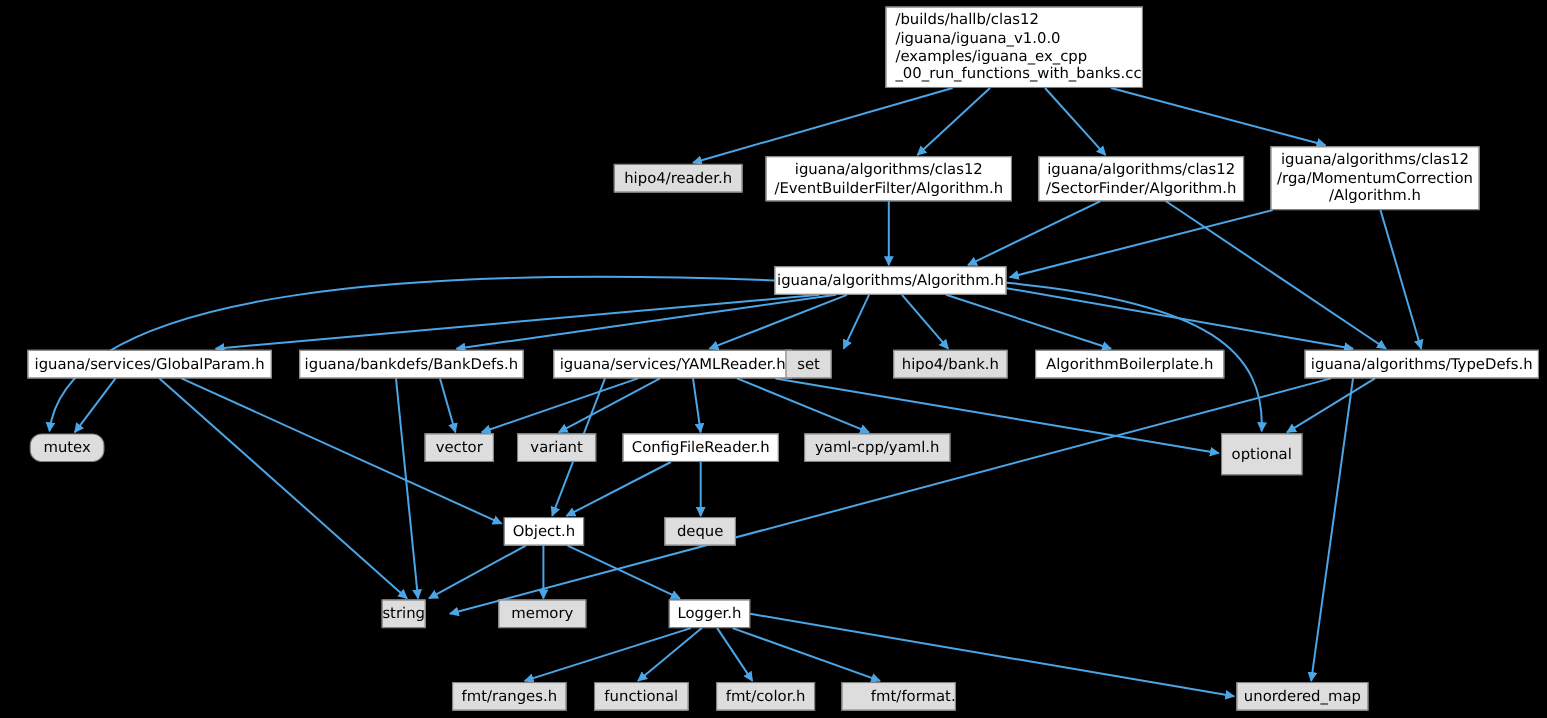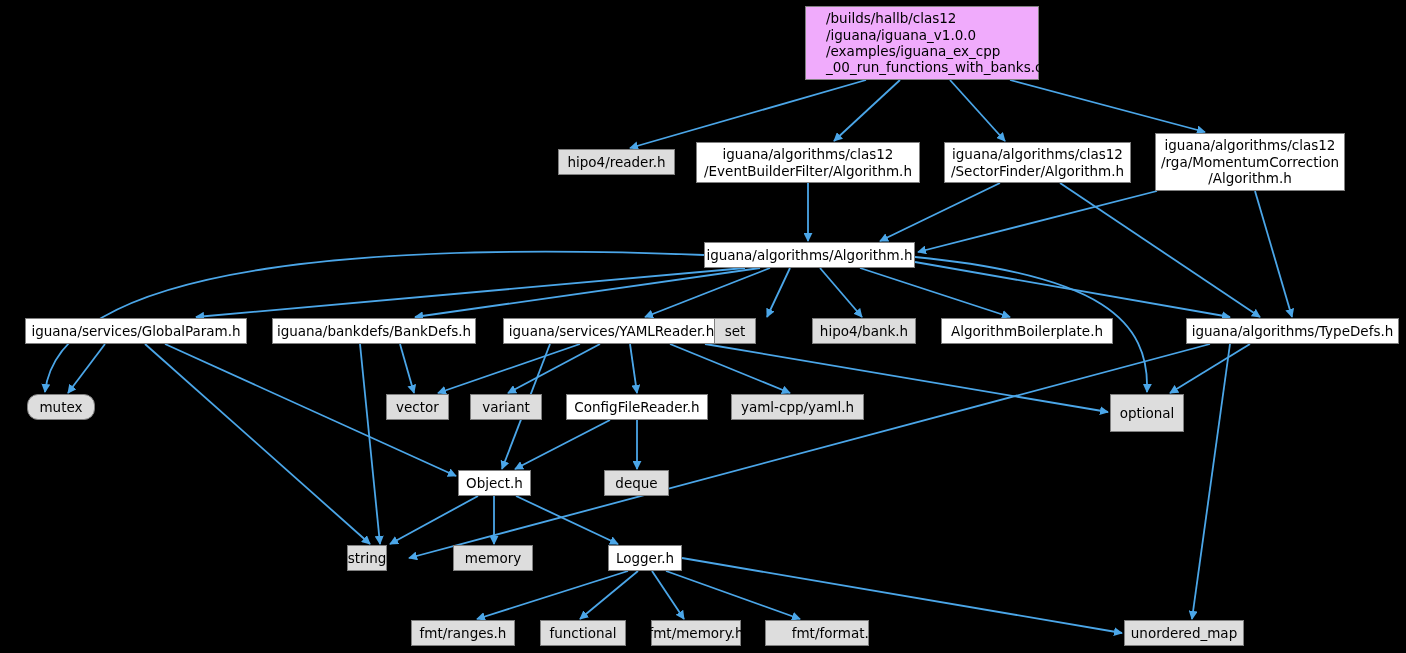--- a/index.html
+++ b/index.html
@@ -4,22 +4,22 @@
 <style>
   html,body{margin:0;padding:0;background:#000;}
   body{width:1406px;height:653px;overflow:hidden;font-family:"DejaVu Sans",sans-serif;}
   #graph{position:relative;width:1406px;height:653px;background:#000;}
   svg.edges{position:absolute;left:0;top:0;width:1406px;height:653px;}
   .node{position:absolute;box-sizing:border-box;border:1px solid #000;
         display:flex;align-items:center;justify-content:center;text-align:center;
         font-size:13.5px;line-height:16.4px;color:#000;white-space:pre;}
   .node.white{background:#ffffff;border:1px solid #808080;}
   .node.gray{background:#dddddd;border:1px solid #808080;}
-  .node.root{background:#f0abfc;border:1px solid #808080;justify-content:flex-start;
-             text-align:left;padding-left:20px;}
+  .node.root{background:#ffffff;border:1px solid #808080;justify-content:flex-start;
+             text-align:left;padding-left:8px;}
 </style>
 </head>
 <body>
 
 <div id="graph">
   <svg class="edges" viewBox="0 0 1406 653">
     <defs>
       <marker id="arrow" viewBox="0 0 10 10" refX="9" refY="5" markerWidth="5" markerHeight="5" orient="auto-start-reverse">
         <path d="M 0 0 L 10 5 L 0 10 z" fill="#4ba6e8"></path>
       </marker>
@@ -96,17 +96,17 @@
       <div class="node white" style="left: 566px; top: 394px; width: 142px; height: 26px;">ConfigFileReader.h</div>
       <div class="node gray" style="left: 731px; top: 394px; width: 133px; height: 26px;">yaml-cpp/yaml.h</div>
       <div class="node gray" style="left: 1110px; top: 394px; width: 74px; height: 38px;">optional</div>
       <div class="node white" style="left: 458px; top: 470px; width: 73px; height: 26px;">Object.h</div>
       <div class="node gray" style="left: 604px; top: 470px; width: 65px; height: 26px;">deque</div>
       <div class="node gray" style="left: 347px; top: 545px; width: 40px; height: 26px;">string</div>
       <div class="node gray" style="left: 453px; top: 545px; width: 80px; height: 26px;">memory</div>
       <div class="node white" style="left: 608px; top: 545px; width: 74px; height: 26px;">Logger.h</div>
       <div class="node gray" style="left: 411px; top: 620px; width: 104px; height: 26px;">fmt/ranges.h</div>
       <div class="node gray" style="left: 540px; top: 620px; width: 86px; height: 26px;">functional</div>
-      <div class="node gray" style="left: 651px; top: 620px; width: 90px; height: 26px;">fmt/memory.h</div>
+      <div class="node gray" style="left: 651px; top: 620px; width: 90px; height: 26px;">fmt/color.h</div>
       <div class="node gray" style="left: 765px; top: 620px; width: 104px; height: 26px; padding-left: 35px;">fmt/format.h</div>
       <div class="node gray" style="left: 1124px; top: 620px; width: 120px; height: 26px;">unordered_map</div>
     </div>
 </div>
 
 </body></html>

